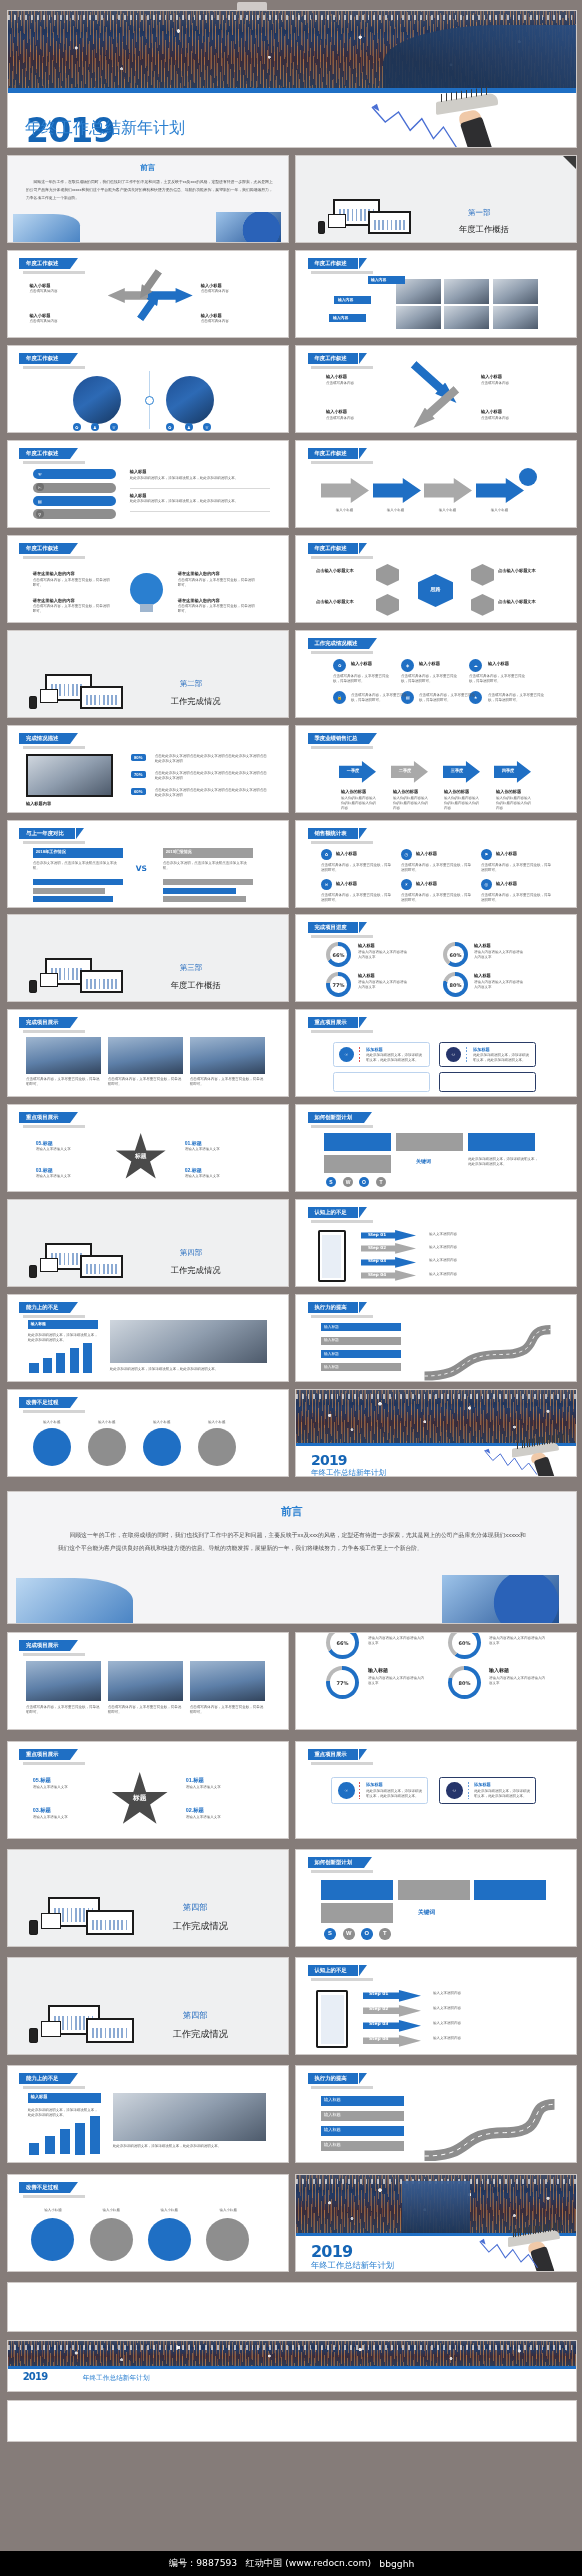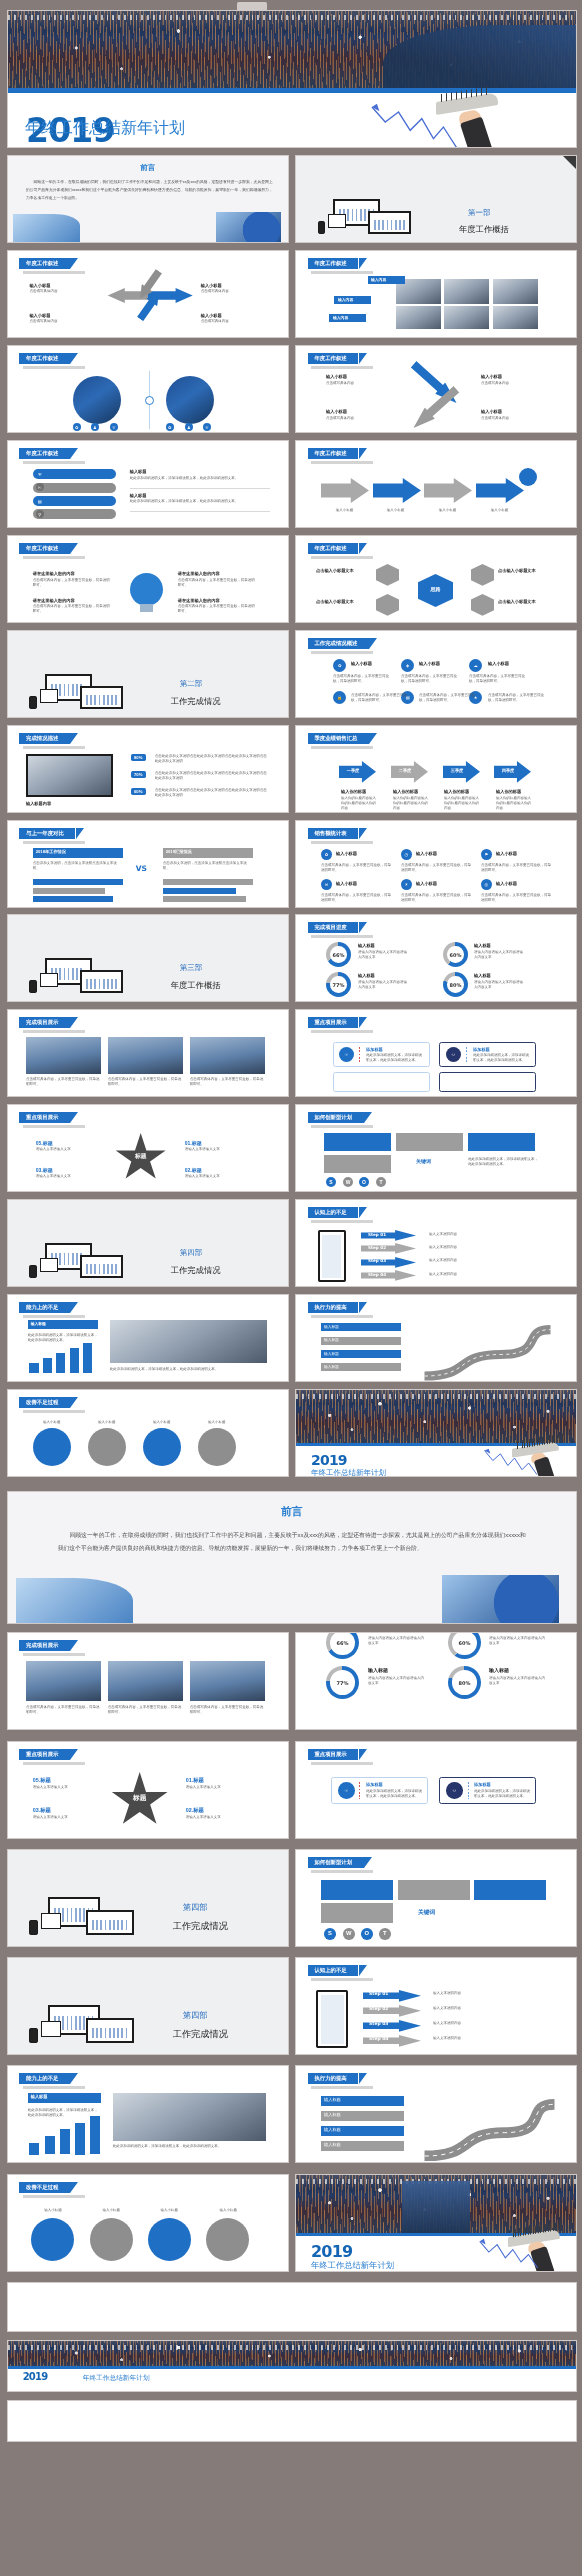--- a/index.html
+++ b/index.html
@@ -885,14 +885,19 @@
     <div class="cityband short" style="height:25px;">
       <div class="dots"></div>
     </div>
     <div class="blue-rule" style="top:25px;height:2.5px;"></div>
     <div class="cover-year" style="left:15px;top:30px;font-size:10px;">2019</div>
     <div class="cover-sub" style="left:75px;top:33px;font-size:6.7px;">年终工作总结新年计划</div>
   </div>
 
   <div class="slide wide" style="top:2400px;height:42px;"></div>
 
+  <div class="footer-bar">
+    <span>编号：9887593</span>
+    <span>红动中国 (www.redocn.com)</span>
+    <span>bbgghh</span>
+  </div>
 </div>
 
 
 </body></html>

